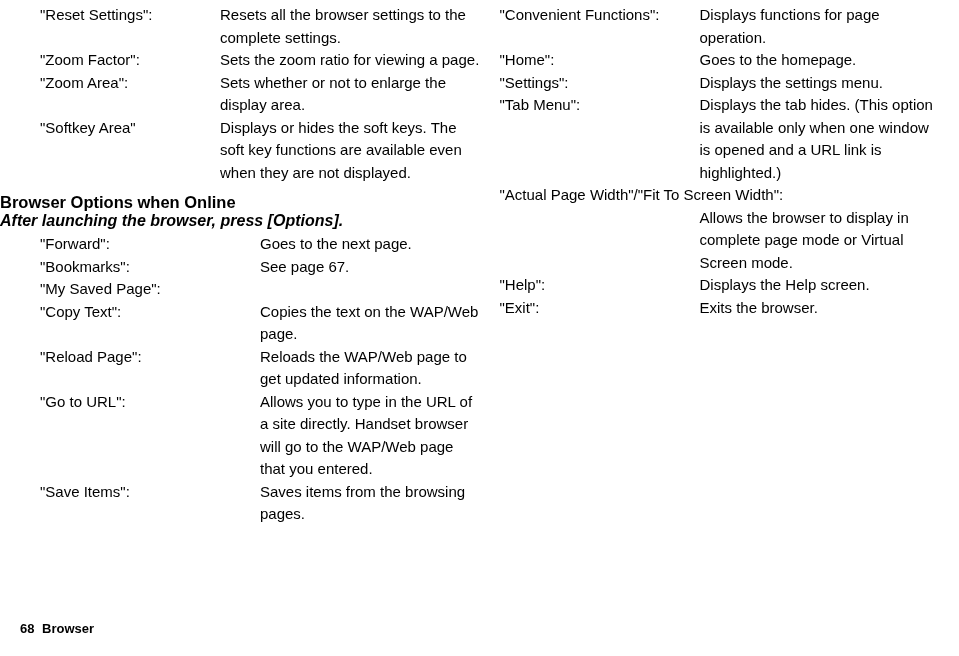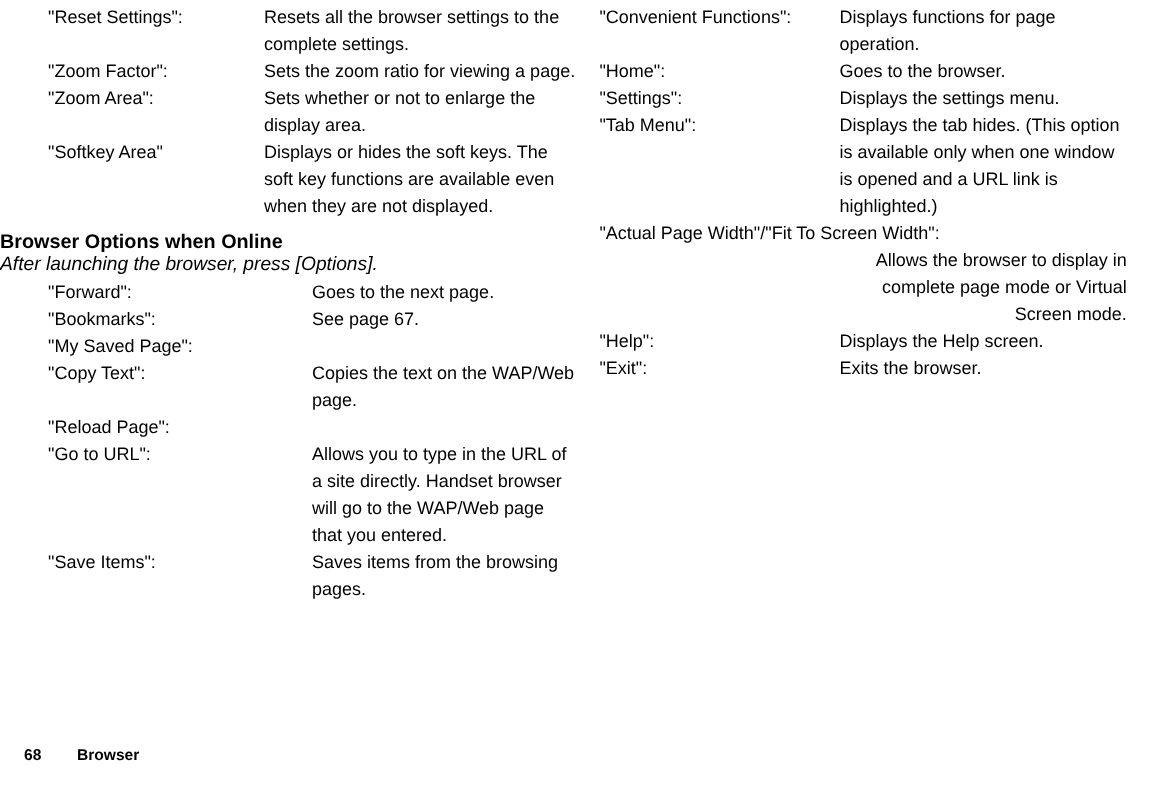--- a/index.html
+++ b/index.html
@@ -51,43 +51,42 @@
     }
     .heading {
       font-family: Arial, Helvetica, sans-serif;
       font-weight: bold;
       font-size: 16.5px;
       margin-top: 9px;
       margin-bottom: 0;
       margin-left: -40px;
     }
     .subheading {
-      font-weight: normal;
+      font-weight: bold;
       font-style: italic;
       font-size: 16px;
       margin-bottom: 3px;
       margin-left: -40px;
     }
     .fullrow-term {
       line-height: 1.5;
     }
     .indent-desc {
       padding-left: 200px;
       line-height: 1.5;
-      text-align: right;
     }
     .footer {
       position: absolute;
       bottom: 20px;
       left: 20px;
       font-weight: bold;
       font-size: 13px;
     }
     .footer-page {
-      margin-right: 26px;
+      margin-right: 4px;
     }
   </style>
 </head>
 <body>
 
 <div class="page">
   <div class="column column-left">
 
     <div class="row">
       <div class="term term-l1">"Reset Settings":</div>
@@ -119,40 +118,41 @@
     </div>
     <div class="row">
       <div class="term term-l2">"My Saved Page":</div>
     </div>
     <div class="row">
       <div class="term term-l2">"Copy Text":</div>
       <div class="desc">Copies the text on the WAP/Web page.</div>
     </div>
     <div class="row">
       <div class="term term-l2">"Reload Page":</div>
+      <div class="desc">Reloads the WAP/Web page to get updated information.</div>
     </div>
     <div class="row">
       <div class="term term-l2">"Go to URL":</div>
       <div class="desc">Allows you to type in the URL of a site directly. Handset browser will go to the WAP/Web page that you entered.</div>
     </div>
     <div class="row">
       <div class="term term-l2">"Save Items":</div>
       <div class="desc">Saves items from the browsing pages.</div>
     </div>
 
   </div>
 
   <div class="column column-right">
     <div class="row">
       <div class="term term-r">"Convenient Functions":</div>
       <div class="desc">Displays functions for page operation.</div>
     </div>
     <div class="row">
       <div class="term term-r">"Home":</div>
-      <div class="desc">Goes to the browser.</div>
+      <div class="desc">Goes to the homepage.</div>
     </div>
     <div class="row">
       <div class="term term-r">"Settings":</div>
       <div class="desc">Displays the settings menu.</div>
     </div>
     <div class="row">
       <div class="term term-r">"Tab Menu":</div>
       <div class="desc">Displays the tab hides. (This option is available only when one window is opened and a URL link is highlighted.)</div>
     </div>
 

